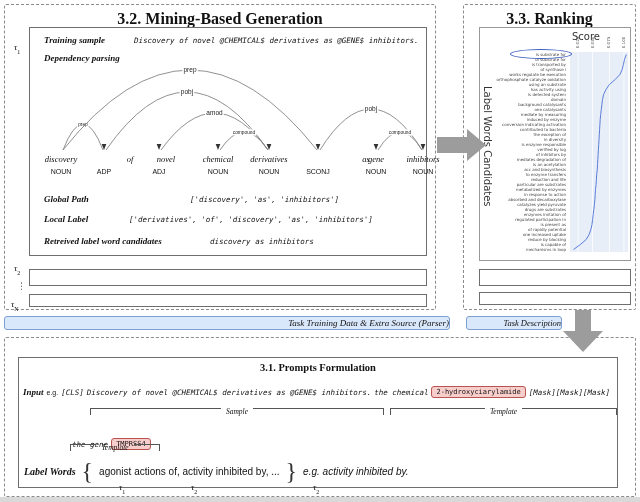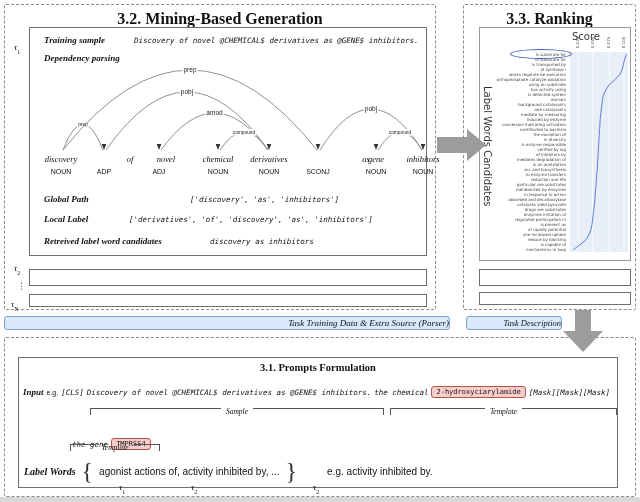--- a/index.html
+++ b/index.html
@@ -254,21 +254,21 @@
         <span class="b-label">Template</span>
         <span class="b-line"></span>
           <span class="b-tick"></span>
       </div>
 
       <div style="position:absolute;left:5px;top:100px;display:flex;align-items:center;gap:6px;">
         <span class="lbl" style="font-size:10px;">Label Words</span>
         <span class="brace">{</span>
         <span class="lw-set">agonist actions of, activity inhibited by, ...</span>
         <span class="brace">}</span>
-        <span class="lw-set" style="margin-left:24px;">e.g. activity inhibited by.</span>
+        <span class="lw-set" style="font-style:italic;">e.g. activity inhibited by.</span>
       </div>
 
       <span class="tau" style="left:100px;top:118px;"><span class="tau-sym">τ</span><span class="tau-sub">1</span></span>
       <span class="tau" style="left:172px;top:118px;"><span class="tau-sym">τ</span><span class="tau-sub">2</span></span>
       <span class="tau" style="left:294px;top:118px;"><span class="tau-sym">τ</span><span class="tau-sub">2</span></span>
     </div>
   </section>
 
   <div class="bottom-strip"></div>
 </div>

